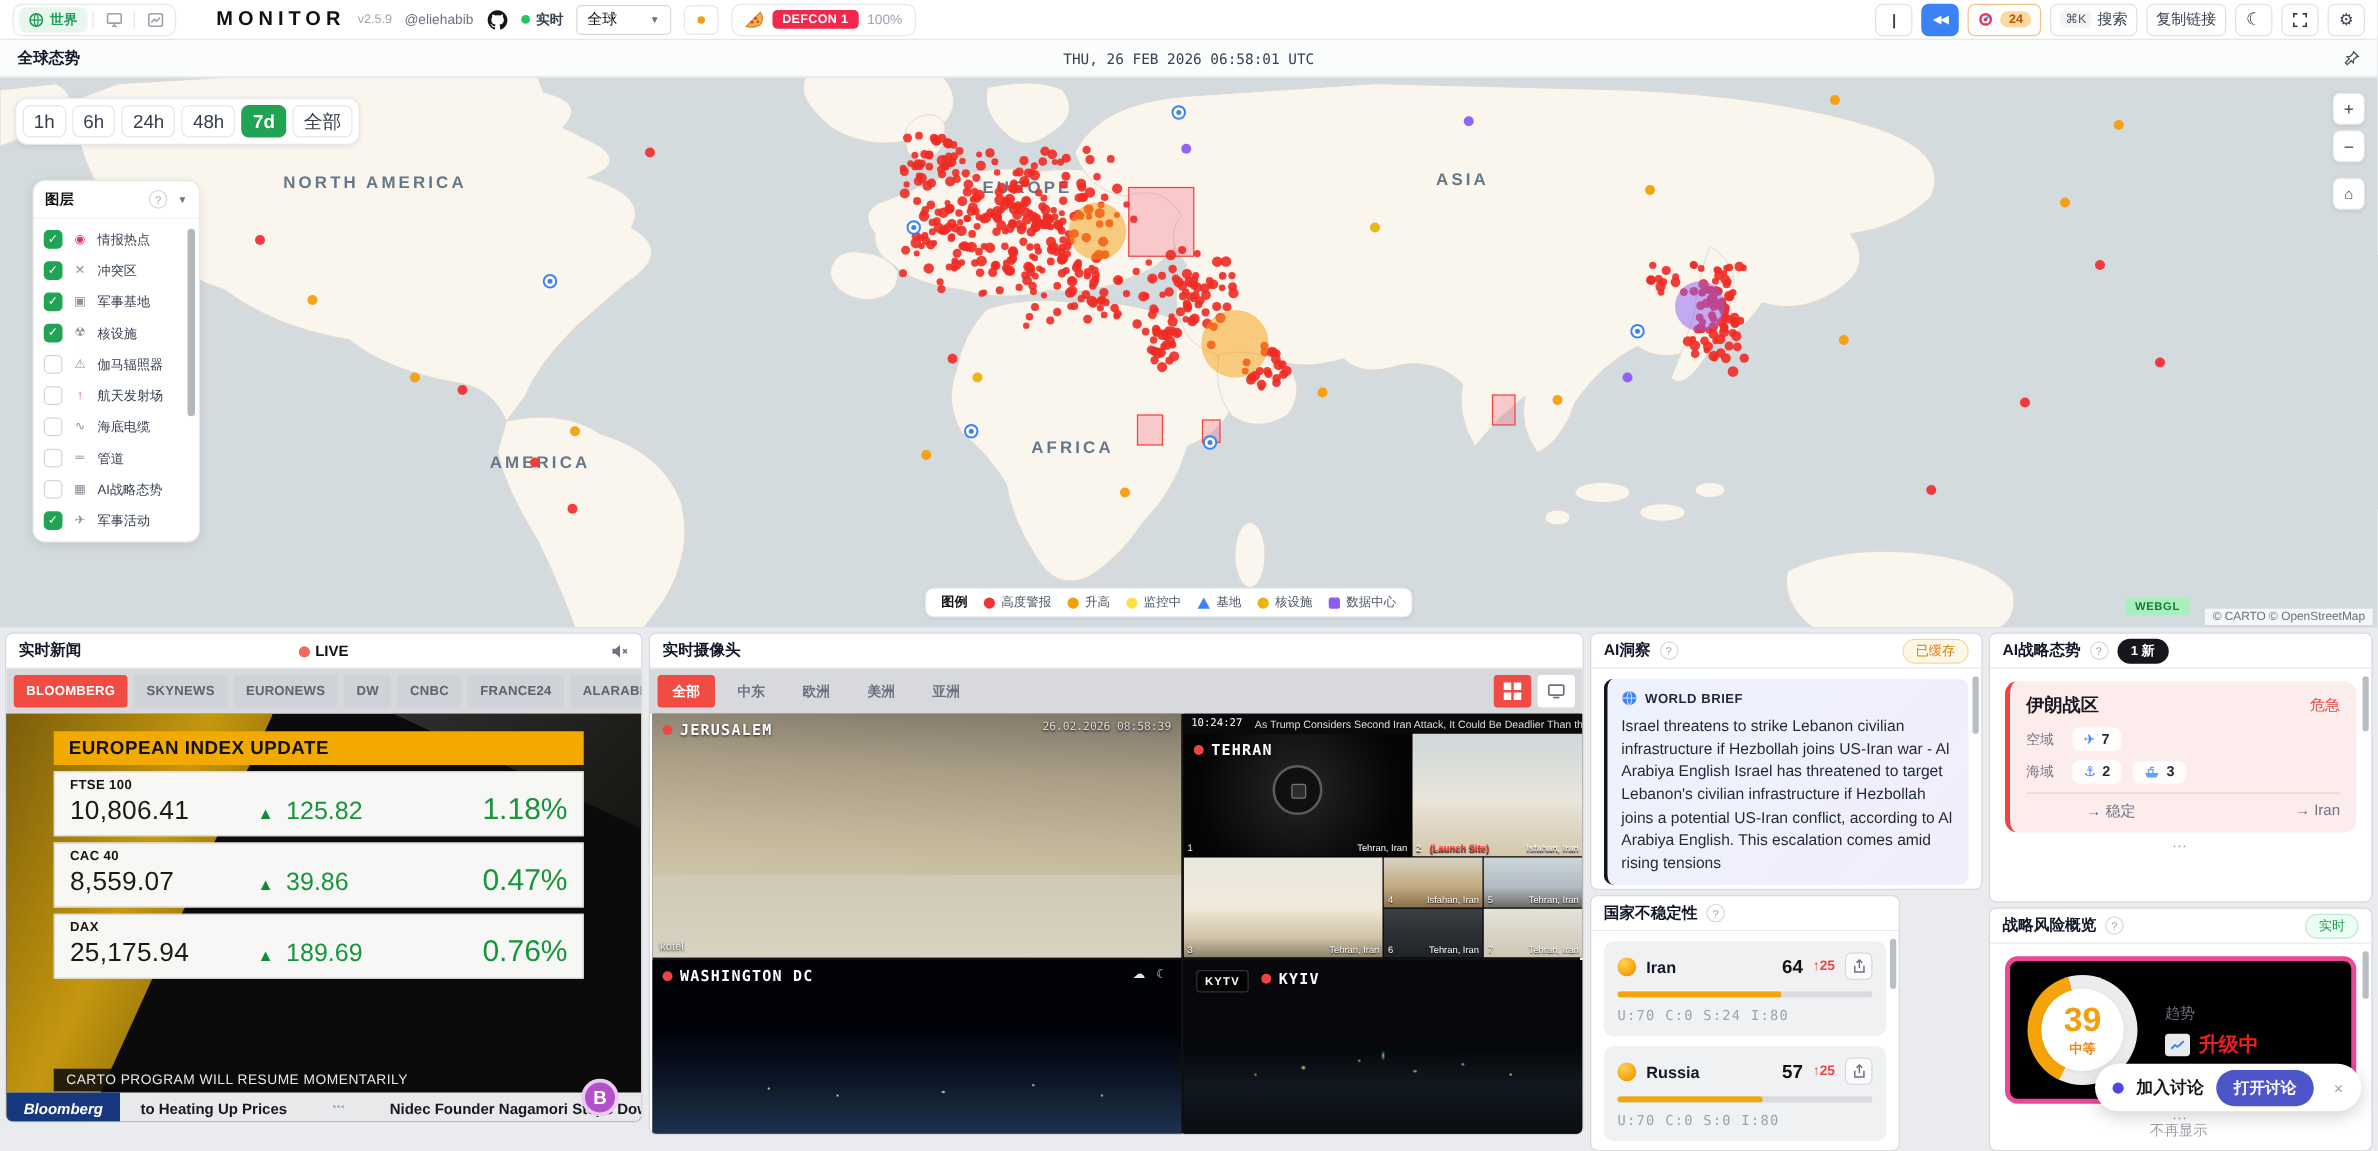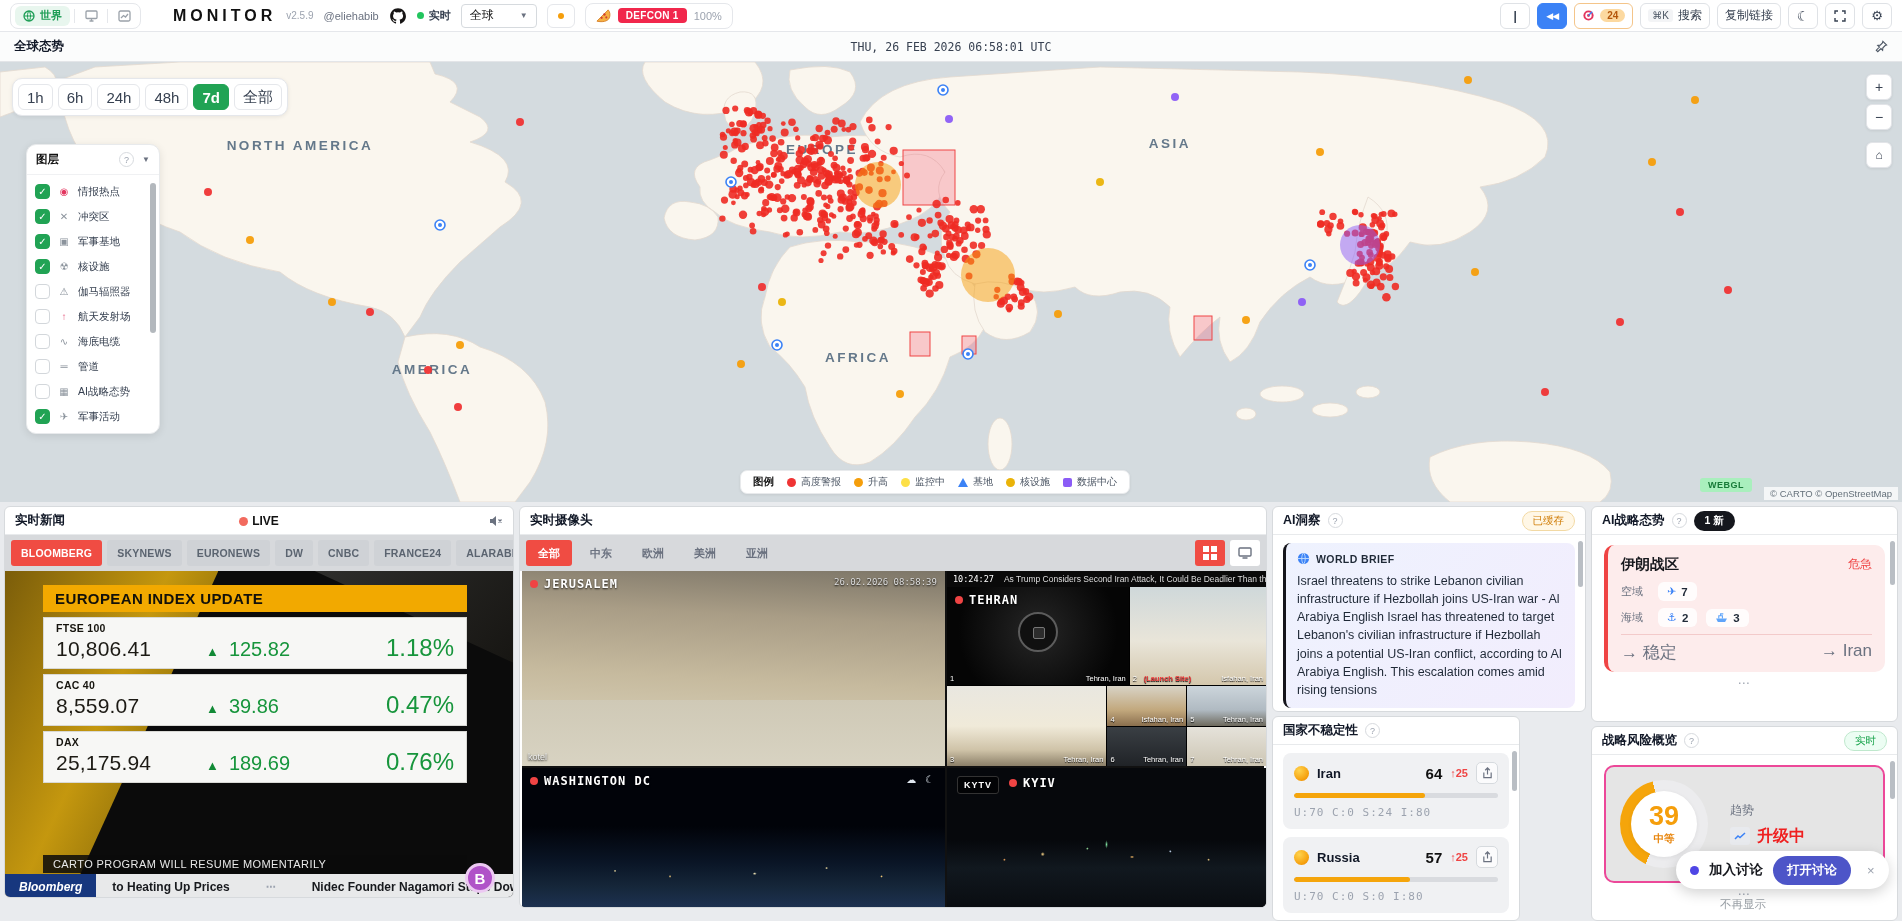--- a/index.html
+++ b/index.html
@@ -225,29 +225,29 @@
   .strat-card { margin:10px 12px 4px; background:#fdecec; border-left:4px solid #ef4444; border-radius:10px; padding:10px 13px 8px;}
   .stc-top { display:flex; align-items:center; margin-bottom:8px;}
   .stc-title { font-size:14.5px; font-weight:800; color:#16181d;}
   .stc-status { margin-left:auto; color:#ef4444; font-size:12px; font-weight:400;}
   .stc-row { display:flex; align-items:center; gap:9px; margin-bottom:7px;}
   .stc-lbl { font-size:11px; color:#6b7280; width:28px;}
   .chip { background:rgba(255,255,255,.85); border-radius:6px; padding:3px 9px; font-size:11.5px; font-weight:700;
     color:#1f2937; display:flex; align-items:center; gap:5px;}
   .chip .ic { color:#3b82f6; font-size:11px;}
   .stc-div { border-top:1px solid #f3caca; margin:7px 0 6px;}
-  .stc-foot { display:flex; font-size:17px; color:#6b7280;}
+  .stc-foot { display:flex; font-size:12px; color:#6b7280;margin-left:48px;}
   .stc-foot .r { margin-left:auto;}
   .more-dots { text-align:center; color:#9ca3af; font-size:12px; letter-spacing:2px;}
 
   
   .risk { left:1591px; top:726px; width:307px; height:195px;}
   .badge-live { margin-left:auto; background:#ecfdf3; border:1px solid #bfe8cd; color:#16a34a;
     font-size:10.5px; border-radius:10px; padding:2px 10px;}
-  .risk-card { margin:10px 12px 4px; background:#e5e5e5; border:2px solid #ec4899; border-radius:10px;
+  .risk-card { margin:10px 12px 4px; background:#000000; border:4px solid #ec4899; border-radius:10px;
     padding:14px; display:flex; align-items:center; gap:22px; height:118px;}
   .gauge { position:relative; width:88px; height:88px; border-radius:50%; flex:0 0 auto;
     display:flex; align-items:center; justify-content:center;}
   .gauge-inner { width:66px; height:66px; border-radius:50%; background:#fff; display:flex; flex-direction:column;
     align-items:center; justify-content:center; box-shadow:0 1px 4px rgba(0,0,0,.07);}
   .gauge-num { font-size:27px; font-weight:800; color:#f59e0b; line-height:1;}
   .gauge-lvl { font-size:10.5px; font-weight:700; color:#e8850c; margin-top:2px;}
   .trend-col { display:flex; flex-direction:column; gap:7px;}
   .trend-lbl { font-size:12px; color:#6b7280;}
   .trend-row { display:flex; align-items:center; gap:7px;}

